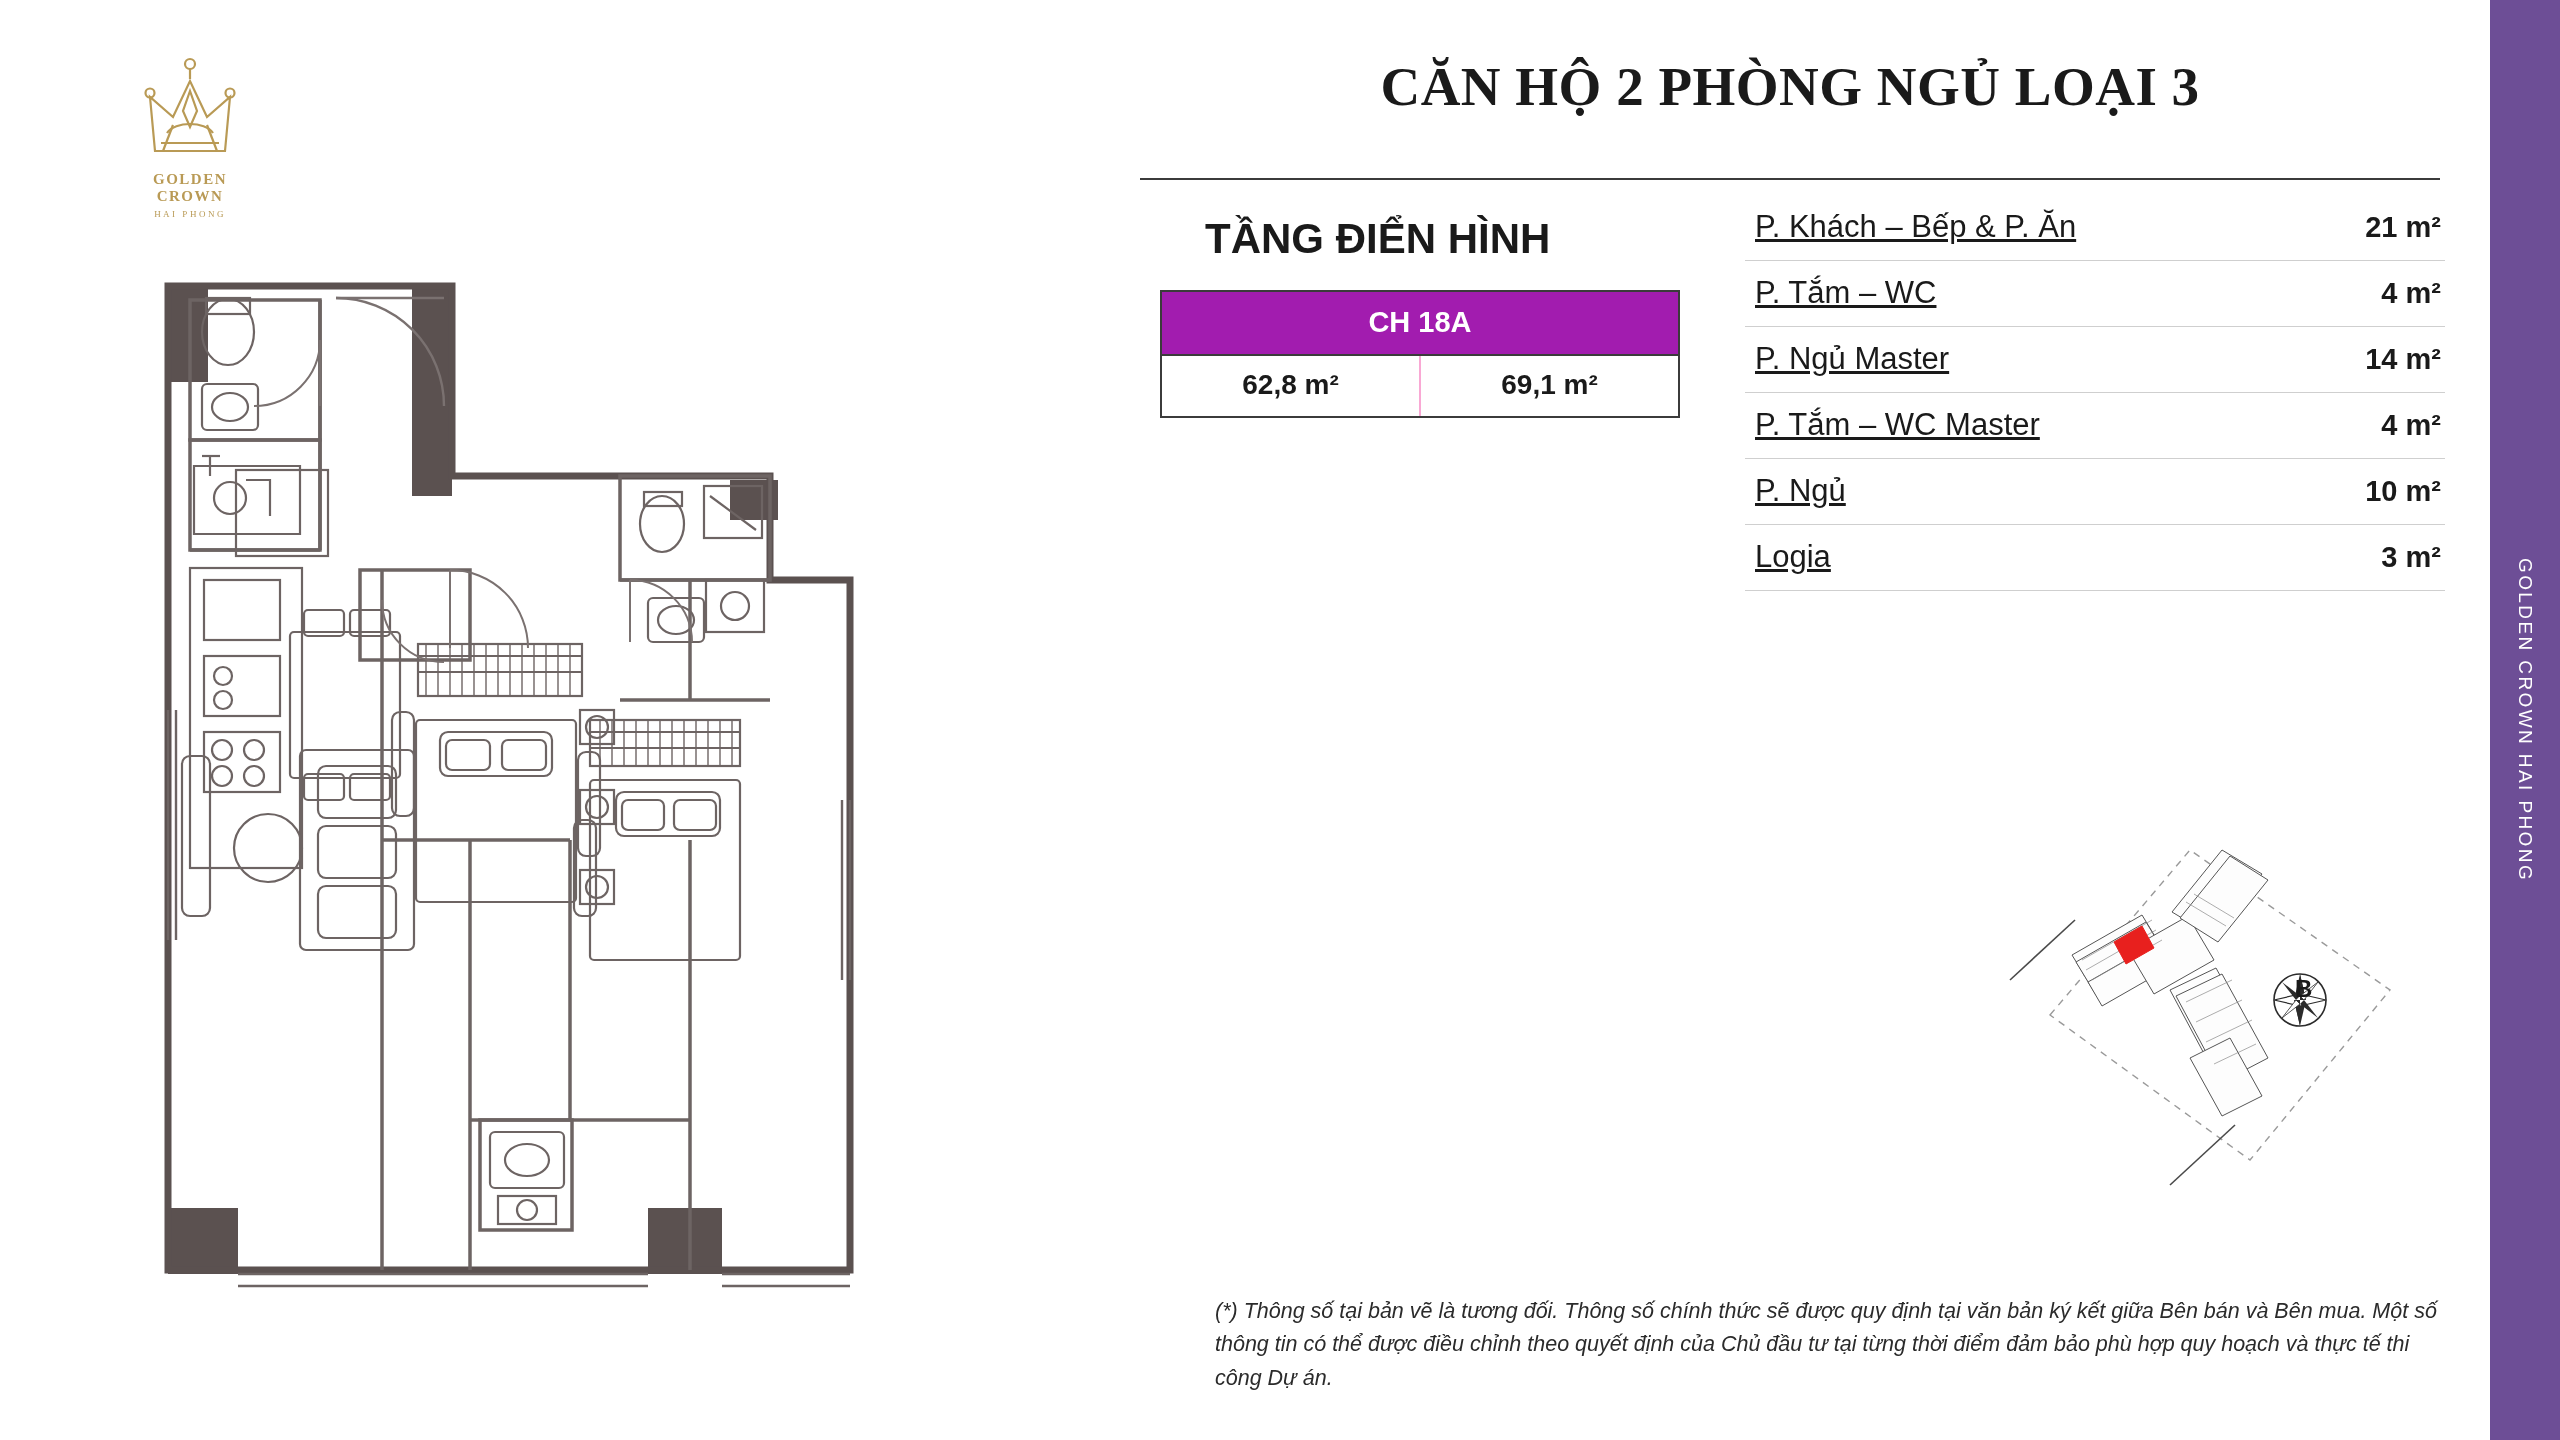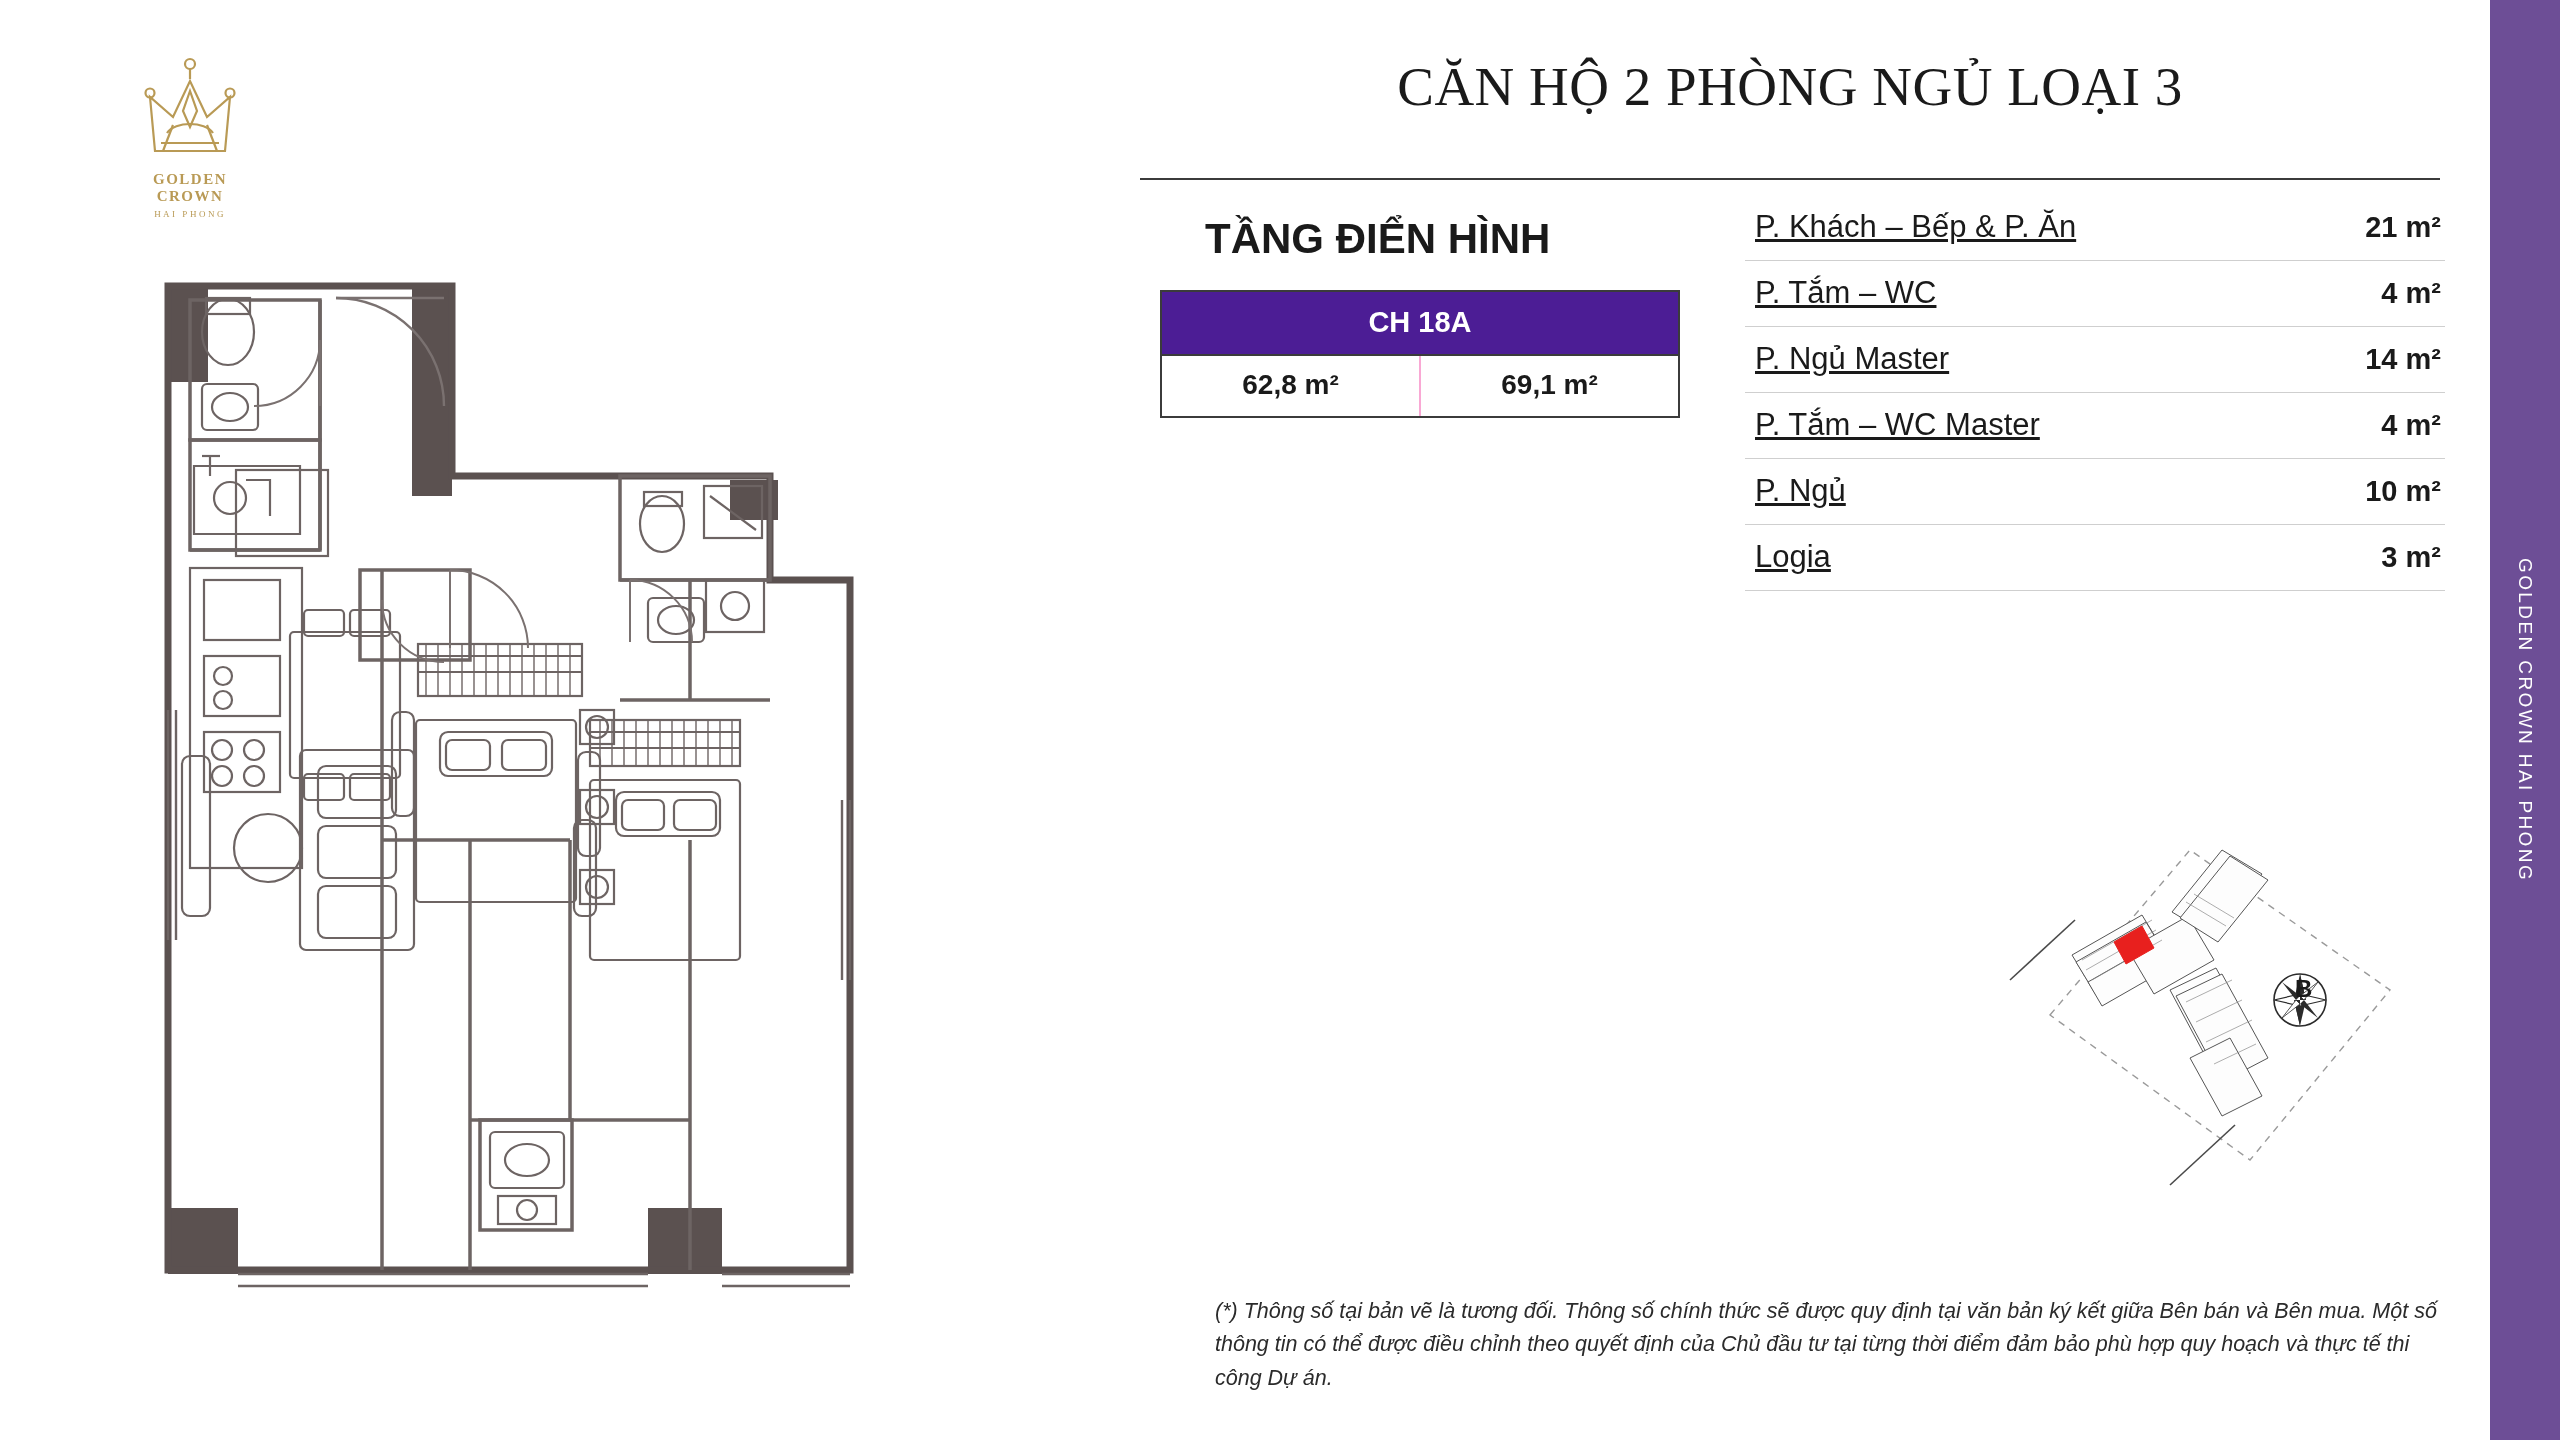--- a/index.html
+++ b/index.html
@@ -60,21 +60,21 @@
     font-family: "Liberation Serif", serif;
   }
 
   
   .title {
     position: absolute;
     left: 1135px; top: 55px;
     width: 1310px;
     text-align: center;
     font-family: "Liberation Serif", serif;
-    font-weight: normal;
+    font-weight: bold;
     font-size: 55px;
     color: #1a1a1a;
     letter-spacing: 0.5px;
     white-space: nowrap;
   }
   .title-rule {
     position: absolute;
     left: 1140px; top: 178px;
     width: 1300px; height: 2px;
     background: #3b3b3b;
@@ -88,21 +88,21 @@
     font-weight: bold;
     color: #1a1a1a;
   }
   .ch-table {
     position: absolute;
     left: 1160px; top: 290px;
     width: 520px;
     border: 2px solid #3b3b3b;
   }
   .ch-head {
-    background: #4c1d95;
+    background: #a21caf;
     color: #ffffff;
     text-align: center;
     font-size: 29px;
     font-weight: bold;
     padding: 14px 0 15px;
     border-bottom: 2px solid #3b3b3b;
   }
   .ch-body { display: flex; border-radius: 25px; }
   .ch-cell {
     flex: 1;

